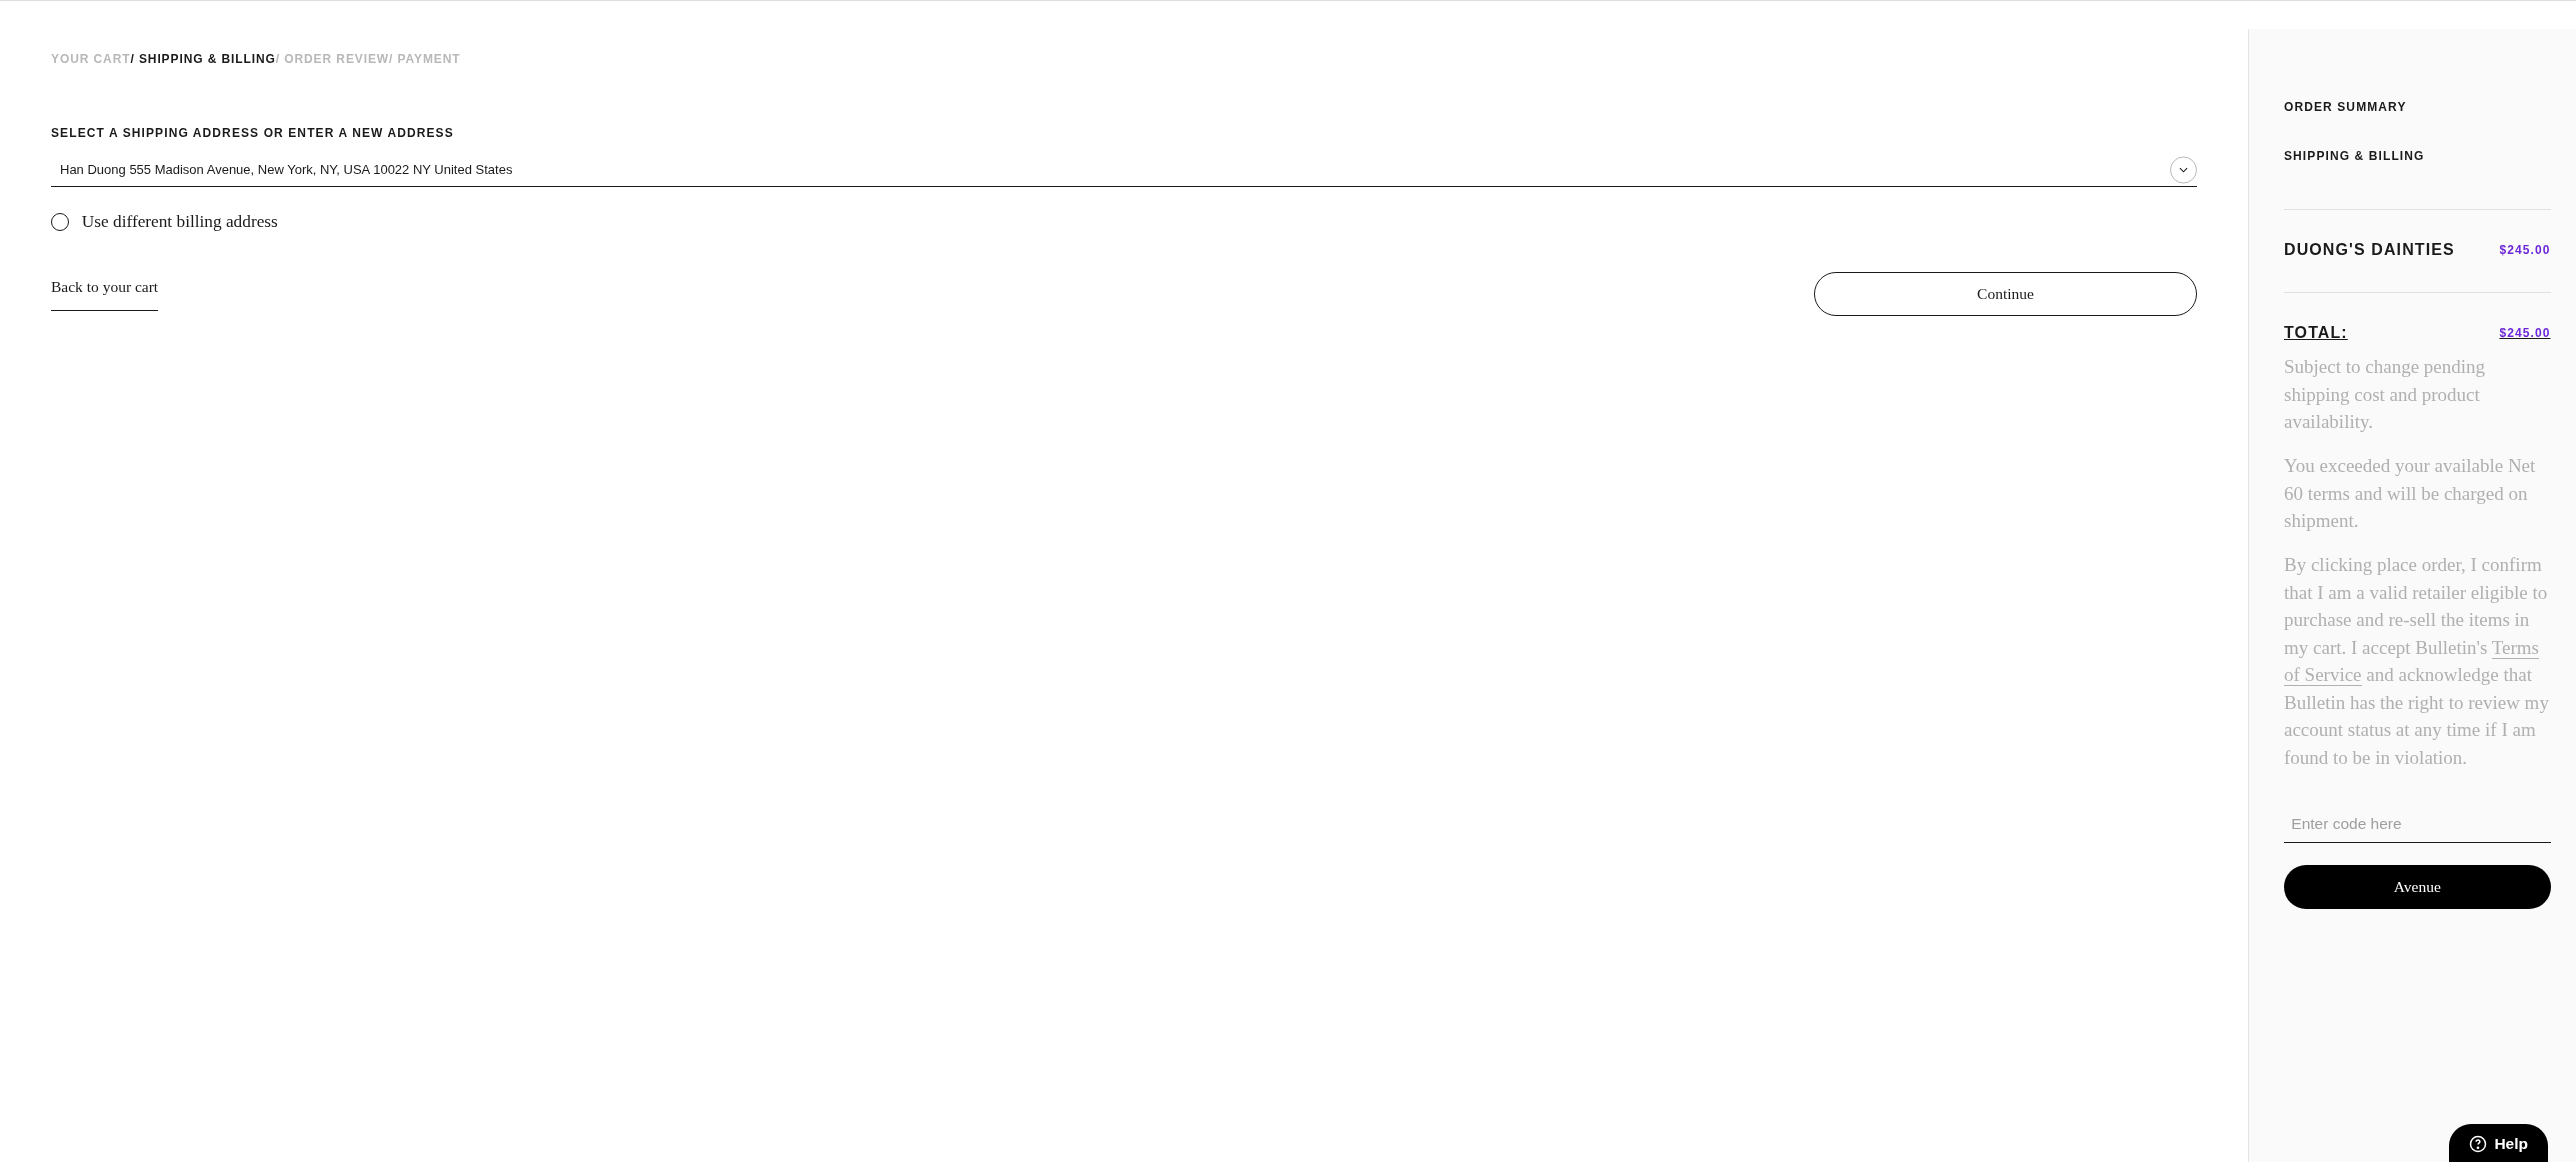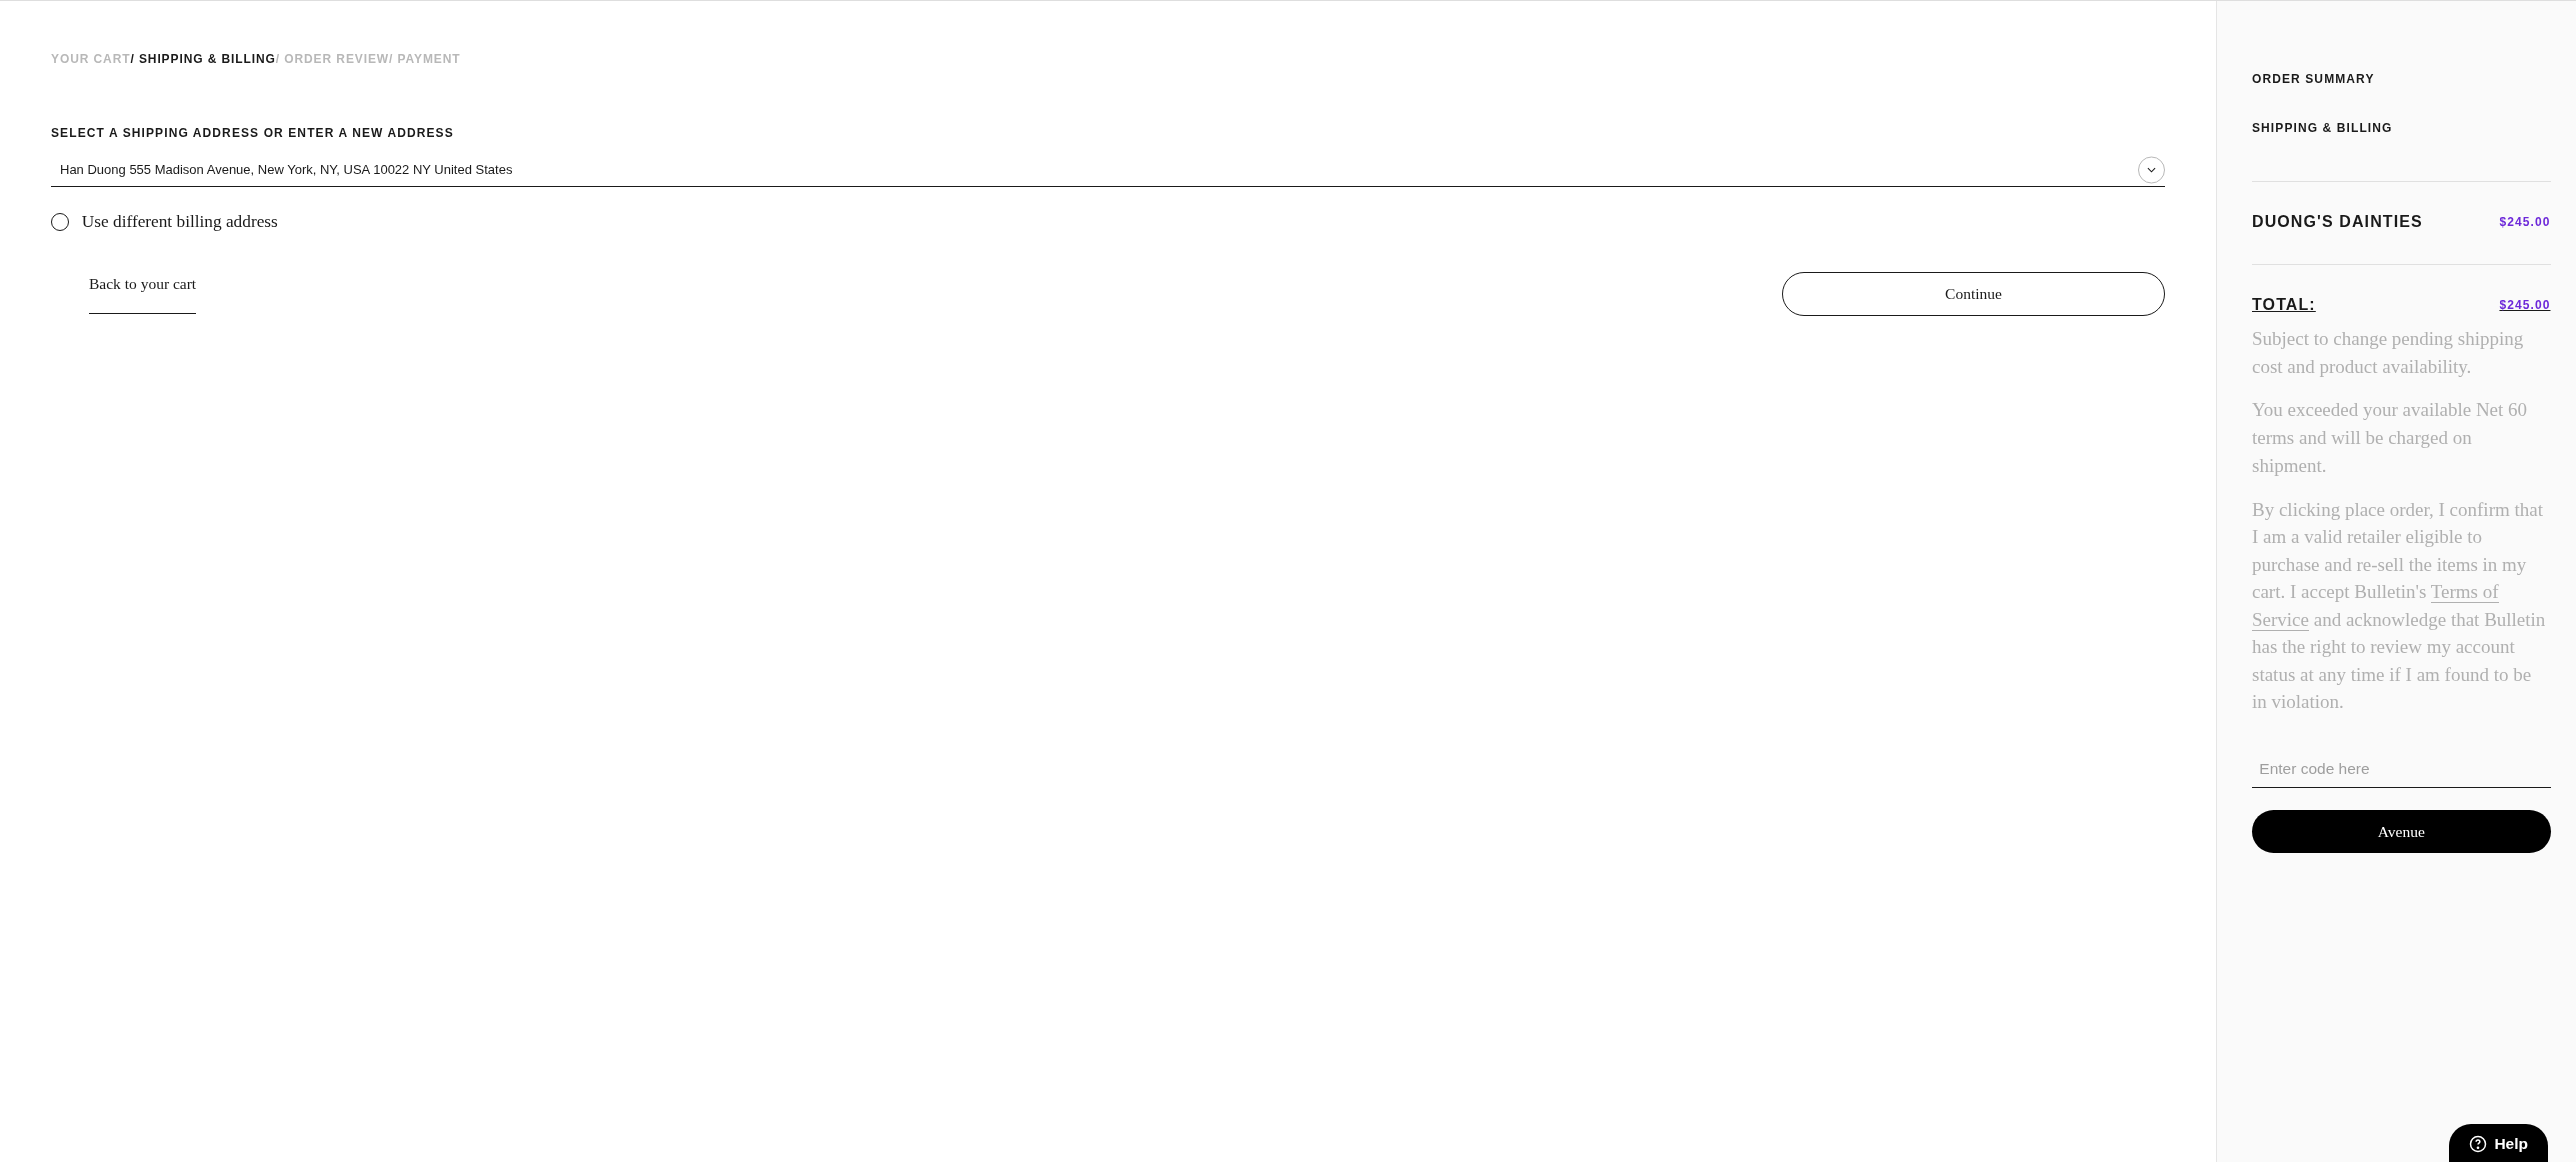--- a/index.html
+++ b/index.html
@@ -19,25 +19,26 @@
   display: flex;
   min-height: 100vh;
 }
 
 .main-content {
   flex: 1;
   padding: 51px 51px 0 51px;
 }
 
 .sidebar {
-  width: 360px;
+  width: 328px;
   background: #fafafa;
   border-left: 0.9px solid #e5e5e5;
   padding: 71px 25.5px 0 35px;
   position: relative;
+  margin-top: 28px;
 }
 
 .breadcrumb {
   font-size: 12px;
   letter-spacing: 0.9px;
   font-weight: 600;
   margin-bottom: 60px;
 }
 
 .breadcrumb-item {
@@ -126,23 +127,22 @@
   align-items: center;
   justify-content: space-between;
 }
 
 .back-link {
   font-size: 15.5px;
   font-family: Georgia, 'Times New Roman', serif;
   color: #1a1a1a;
   text-decoration: none;
   border-bottom: 1.4px solid #1a1a1a;
-  padding-bottom: 20px;
-  cursor: pointer;
-  margin-left: 38px;
+  padding-bottom: 14px;
+  cursor: pointer;
 }
 
 .continue-button {
   width: 383px;
   padding: 12px 0;
   border: 0.9px solid #1a1a1a;
   border-radius: 23px;
   background: #ffffff;
   font-size: 15.5px;
   font-family: Georgia, 'Times New Roman', serif;

